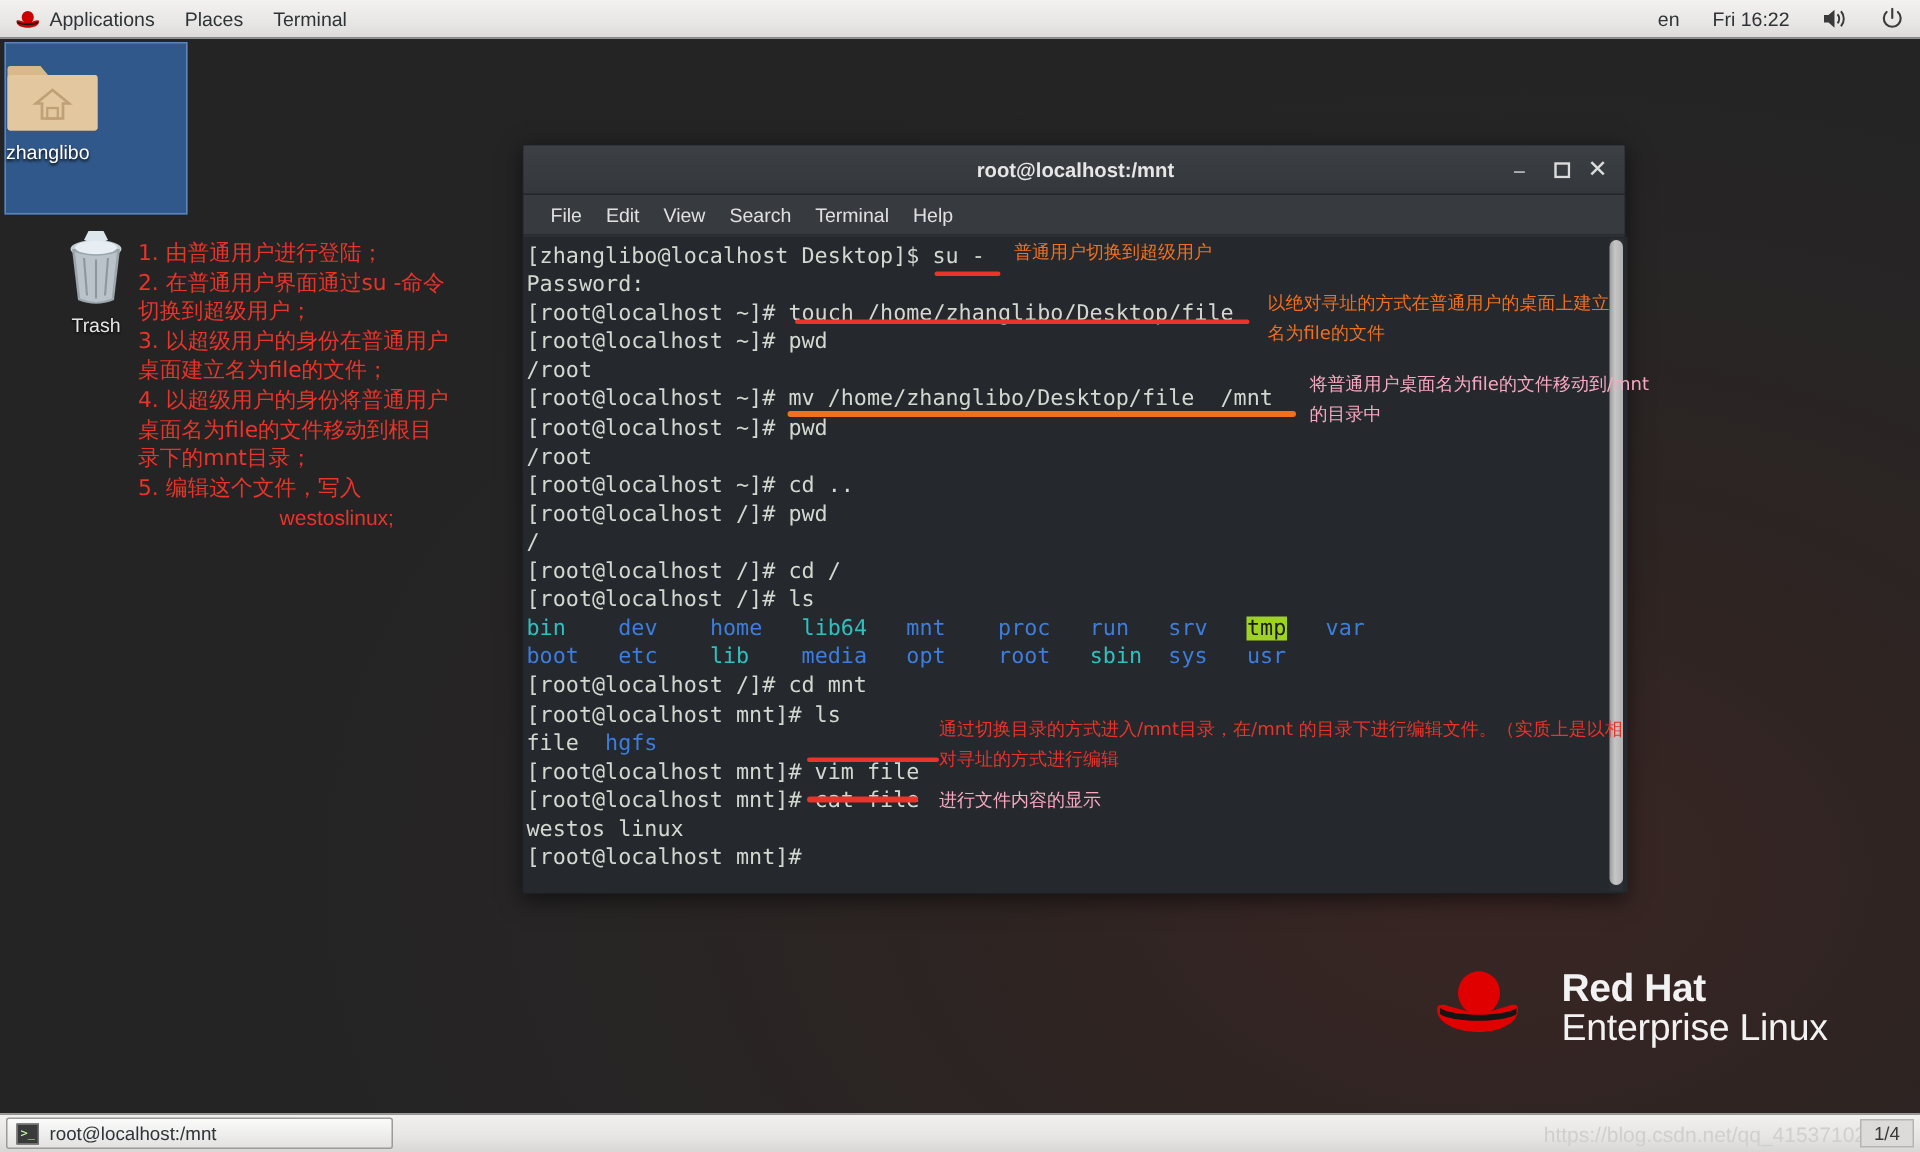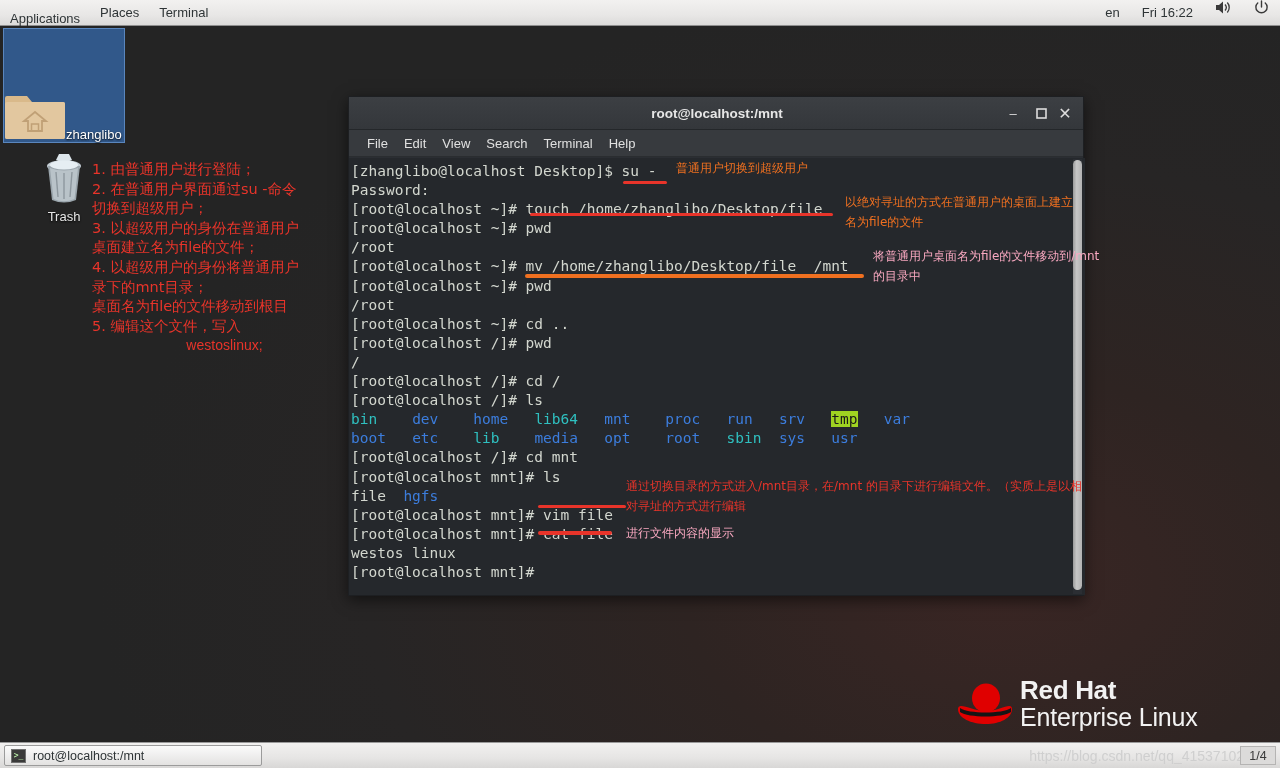--- a/index.html
+++ b/index.html
@@ -24,32 +24,31 @@
     position: absolute; left: 0; top: 0; width: 1280px; height: 26px;
     background: linear-gradient(to bottom, #f2f1f0 0%, #e8e7e6 60%, #dcdbda 100%);
     border-bottom: 1px solid #8e8e8e;
     display: flex; align-items: center;
     font-size: 13px; color: #2e3436;
   }
   .panel-item {
     padding: 0 10px; height: 26px; line-height: 26px;
     display: flex; align-items: center; gap: 6px;
     white-space: nowrap;
-    flex-direction: column;
   }
   .panel-right { margin-left: auto; display: flex; align-items: center; }
   .panel-right .panel-item { padding: 0 11px; }
   #redhat-mini { width: 17px; height: 13px; display: block; }
 
   
   #icon-home {
     position: absolute; left: 3px; top: 28px; width: 122px; height: 115px;
     background: #3465a4cc;
     border: 1px solid #5a86bd;
-    display: flex; flex-direction: row; align-items: flex-end; justify-content: flex-start;
+    display: flex; flex-direction: column; align-items: flex-start; justify-content: flex-start;
     padding-top: 7px;
   }
   #icon-home .lbl { color: #fff; font-size: 13px; margin-top: 4px; text-shadow: 0 1px 2px #000; }
   #icon-trash {
     position: absolute; left: 25px; top: 152px; width: 78px; height: 78px;
     display: flex; flex-direction: column; align-items: center;
   }
   #icon-trash .lbl { color: #e6e6e6; font-size: 13px; margin-top: 2px; text-shadow: 0 1px 2px #000; }
 
   
@@ -58,21 +57,21 @@
     color: #e8342a;
     font-family: "DejaVu Sans", sans-serif;
     font-size: 14.5px; line-height: 19.6px;
     letter-spacing: 0px;
   }
   #note .mono { font-family: Liberation Sans, sans-serif; font-size: 14px; text-align: center; }
 
   
   #rhel-logo {
     position: absolute; left: 955px; top: 645px;
-    display: flex; align-items: center; gap: 5px; margin-top: 32px;
+    display: flex; gap: 26px;
   }
   #rhel-logo .wordmark { color: #f2f2f2; line-height: 1.05; }
   #rhel-logo .wm1 { font-size: 26px; font-weight: bold; letter-spacing: -0.3px; }
   #rhel-logo .wm2 { font-size: 25px; font-weight: normal; letter-spacing: -0.2px; }
 
   
   #term-window {
     position: absolute; left: 348px; top: 96px;
     width: 736px; height: 500px;
     background: #2b2e33;
@@ -242,22 +241,22 @@
   <span class="lbl">Trash</span>
 </div>
 
 <div id="note">
   <div>1. 由普通用户进行登陆；</div>
   <div>2. 在普通用户界面通过su -命令</div>
   <div>切换到超级用户；</div>
   <div>3. 以超级用户的身份在普通用户</div>
   <div>桌面建立名为file的文件；</div>
   <div>4. 以超级用户的身份将普通用户</div>
+  <div>桌面名为file的文件移动到根目</div>
   <div>录下的mnt目录；</div>
-  <div>桌面名为file的文件移动到根目</div>
   <div>5. 编辑这个文件，写入</div>
   <div class="mono">westoslinux;</div>
 </div>
 
 <div id="rhel-logo">
   <svg width="60" height="46" viewBox="0 0 60 46">
     <ellipse cx="31" cy="17" rx="14" ry="14.5" fill="#e00000"></ellipse>
     <path d="M3 28 C3 20, 17 30, 31 30 C45 30, 57 20, 57 28 C57 37, 45 43, 31 43 C16 43, 3 37, 3 28 Z" fill="#e00000"></path>
     <path d="M5 27 C13 33, 48 33, 56 27 L56 31 C48 37, 13 37, 5 31 Z" fill="#151515"></path>
   </svg>

